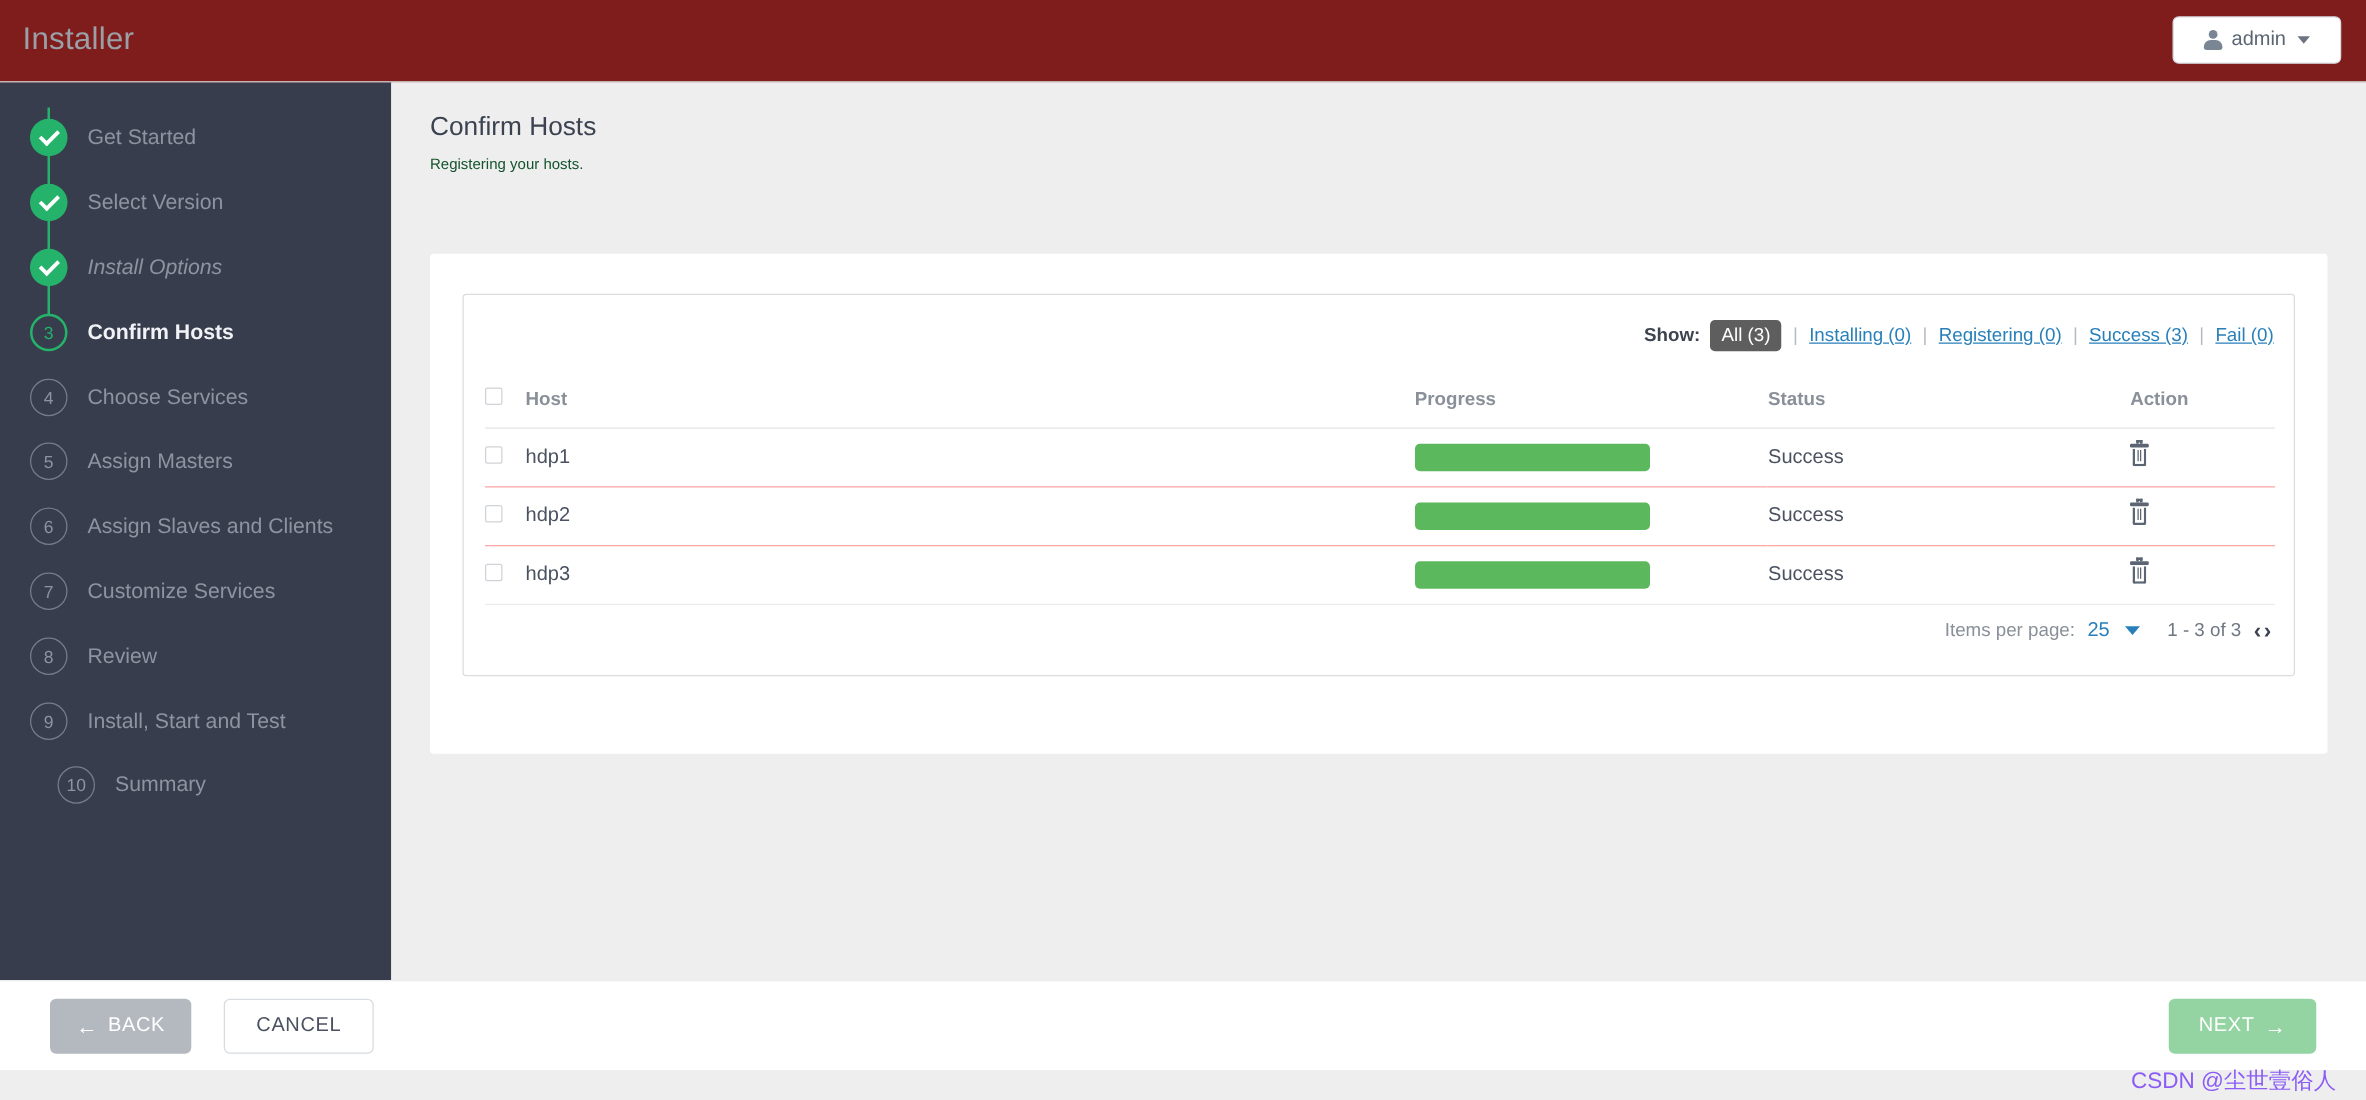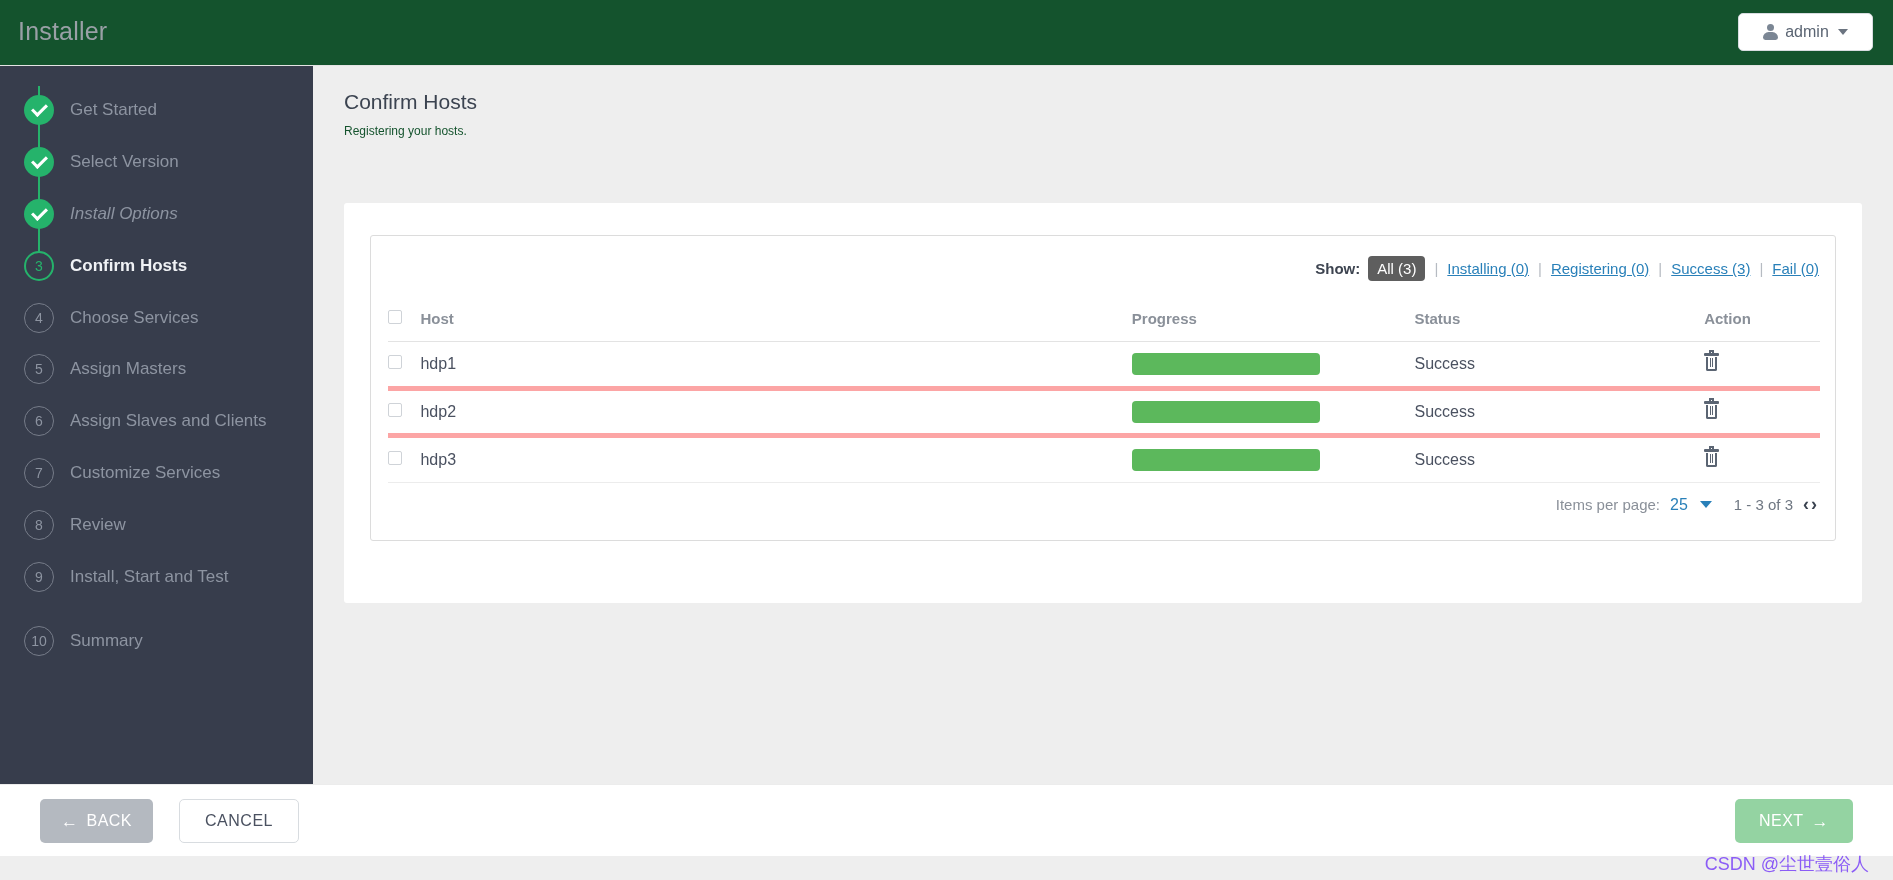--- a/index.html
+++ b/index.html
@@ -8,21 +8,21 @@
     width: 1893px; height: 880px;
     overflow: hidden;
     font-family: "Liberation Sans", sans-serif;
     background: #ffffff;
   }
   .app { position: relative; width: 1893px; height: 880px; background:#eeeeee; }
 
   
   .topbar {
     position: absolute; top: 0; left: 0; width: 1893px; height: 66px;
-    background: #14532d; border-bottom: 1px solid #e4e4e4;
+    background: #7f1d1d; border-bottom: 1px solid #e4e4e4;
   }
   .topbar-title {
     position: absolute; left: 18px; top: 17px;
     font-size: 25px; color: #9aa0a6; font-weight: 400; letter-spacing: .2px;
   }
   .admin-btn {
     position: absolute; right: 20px; top: 13px;
     height: 38px; min-width: 135px;
     border: 1px solid #d8dce0; border-radius: 5px;
     background: #fff; color: #5b6573; font-size: 16px;
@@ -98,21 +98,21 @@
   }
   .sep { color: #b6bbc2; margin: 0 9px; }
   .flink { color: #2980b9; text-decoration: underline; cursor: pointer; font-size: 15px; }
 
   
   table.hosts { position: absolute; left: 17px; top: 74px; width: 1432px; border-collapse: collapse; }
   table.hosts th {
     text-align: left; font-size: 15px; color: #8a9099; font-weight: bold;
     padding: 0 0 14px 0; border-bottom: 1px solid #e3e3e3;
   }
-  table.hosts td { padding: 0; border-bottom: 5px solid #fca5a5; height: 47px; vertical-align: middle; }
+  table.hosts td { padding: 0; border-bottom: 1px solid #fca5a5; height: 47px; vertical-align: middle; }
   table.hosts tr:last-child td { border-bottom: 1px solid #ececec; }
   .col-check { width: 28px; }
   .col-host { width: 614px; }
   .col-prog { width: 244px; }
   .col-status { width: 250px; }
   .col-action { width: 100px; }
   .cbx {
     width: 14px; height: 14px; border: 1px solid #cfd3d8; border-radius: 2px;
     background: #fff; display: inline-block; cursor: pointer;
   }
@@ -248,21 +248,21 @@
           <div class="label">Customize Services</div>
         </div>
         <div class="step todo" style="top: 440px;">
           <div class="circle">8</div>
           <div class="label">Review</div>
         </div>
         <div class="step todo" style="top: 492px;">
           <div class="circle">9</div>
           <div class="label">Install, Start and Test</div>
         </div>
-        <div class="step todo" style="top: 556px;">
+        <div class="step todo" style="top: 543px; margin-left: 22px;">
           <div class="circle">10</div>
           <div class="label">Summary</div>
         </div>
       </div>
   </div>
 
   <div class="main">
     <div class="page-title">Confirm Hosts</div>
     <div class="page-sub1">Registering your hosts.</div>
 

